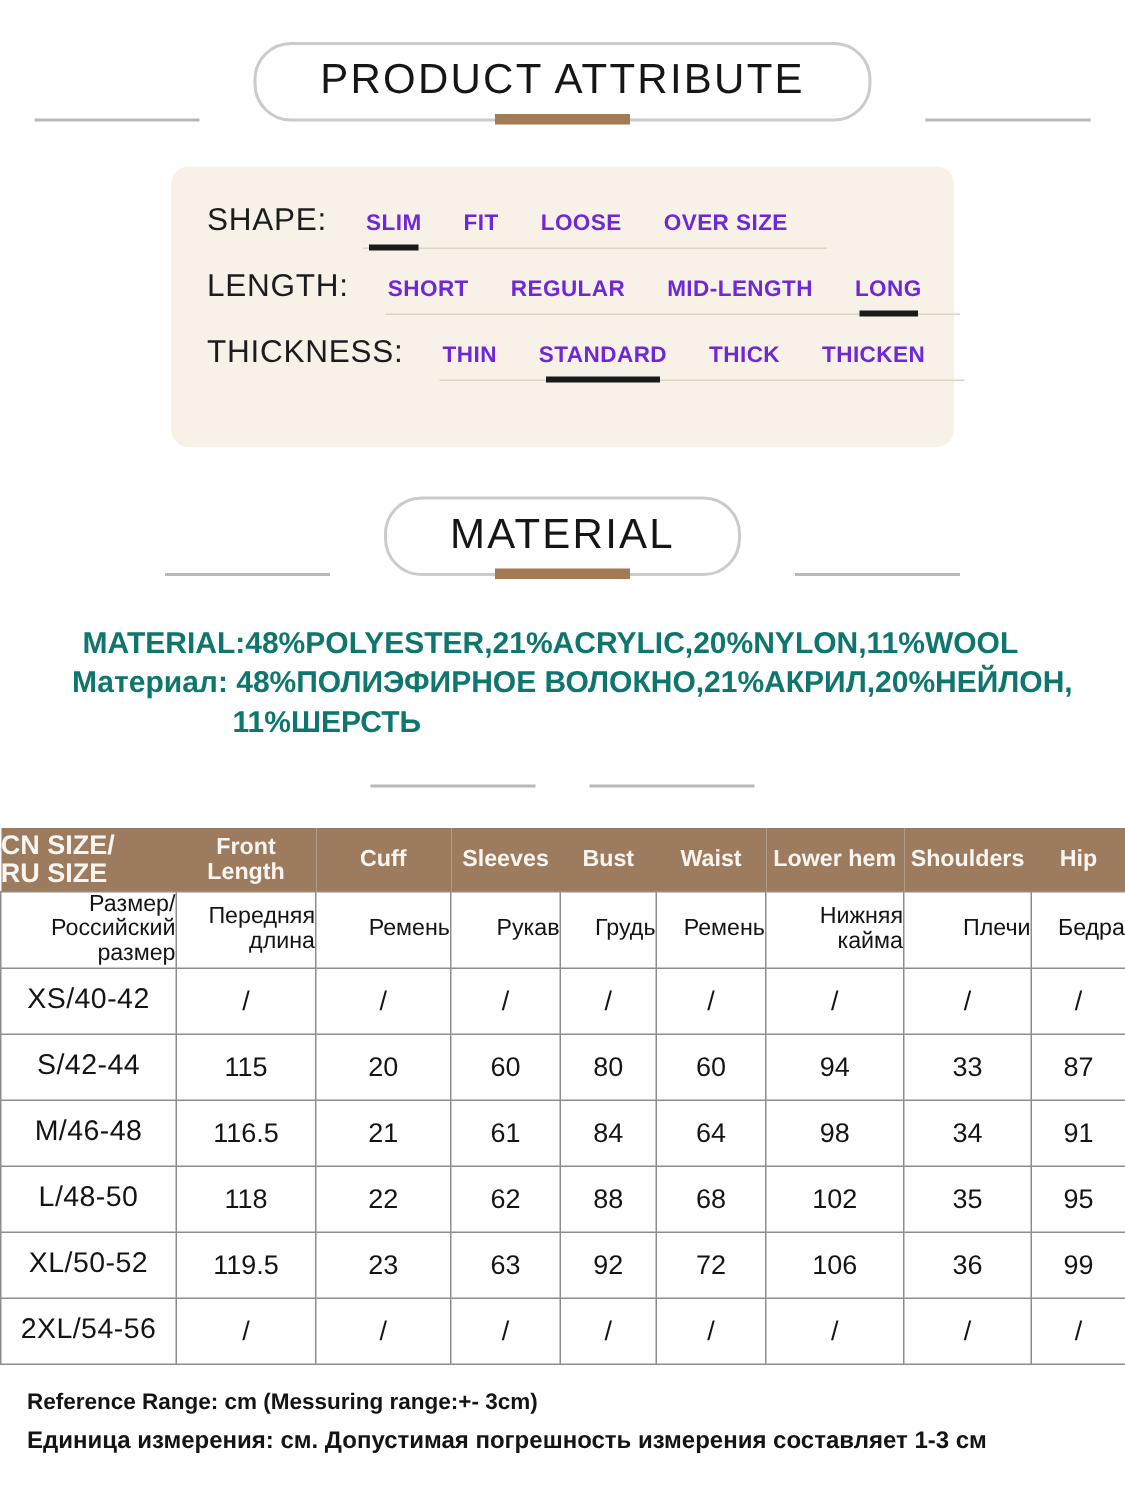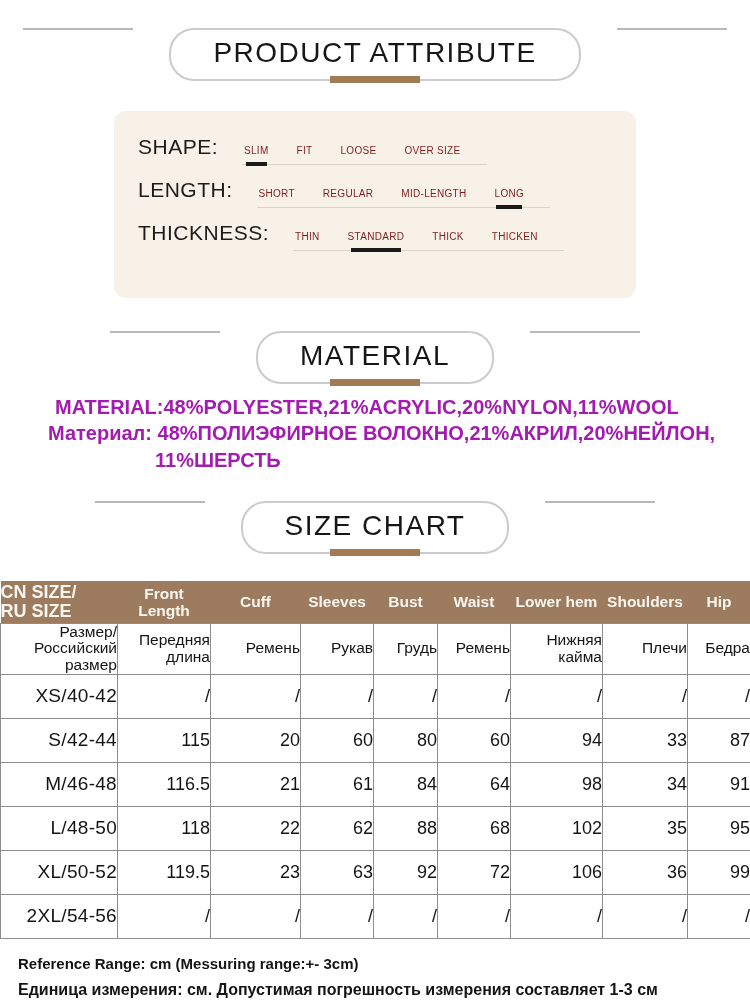--- a/index.html
+++ b/index.html
@@ -1,51 +1,51 @@
 <!DOCTYPE html>
 <html style="--brown: #9C7B5F; --bar: #A27A53; --beige: #F7F1E7; --sel: #1A1A1A;"><head>
 <meta charset="utf-8">
 <style>
   *{margin:0;padding:0;box-sizing:border-box}
   html,body{width:750px;background:#fff;font-family:"Liberation Sans",sans-serif;color:#141414}
   .page{width:750px;height:1000px;overflow:hidden;position:relative;background:#fff}
 
   
-  .sec-header{display:flex;align-items:flex-start;justify-content:center;gap:36px}
+  .sec-header{display:flex;align-items:flex-end;justify-content:center;gap:36px}
   .side-line{width:110px;height:2px;background:#b9b9b9;flex:0 0 auto}
   .pill{position:relative;border:2px solid #cbcbcb;border-radius:25px;padding:7px 42px 10px;background:#fff}
   .pill-text{font-size:28px;font-weight:500;letter-spacing:1.5px;color:#161616;white-space:nowrap}
   .pill-underline{position:absolute;left:50%;transform:translateX(-50%);bottom:-4px;width:90px;height:7px;background:var(--bar)}
   #hdr1{padding-top:28px}
   #hdr2{margin-top:33px}
   #hdr3{margin-top:28px}
 
   
   .attr-panel{width:522px;height:187px;margin:30px auto 0;background:var(--beige);border-radius:12px;padding:24px 34px 0 24px}
   .attr-row{display:flex;align-items:baseline;margin-bottom:13px}
   .attr-label{font-size:21px;font-weight:400;color:#1c1c1c;margin-right:24px;white-space:nowrap;letter-spacing:.5px}
   .attr-options{display:flex;gap:28px;padding:0 26px 8px 2px;border-bottom:1px solid #ddd4c6}
-  .attr-opt{position:relative;font-size:10px;font-weight:400;letter-spacing:.3px;color:#7f1d1d;white-space:nowrap}
+  .attr-opt{position:relative;font-size:15px;font-weight:700;letter-spacing:.3px;color:#6d28d9;white-space:nowrap}
   .attr-opt.selected::after{content:"";position:absolute;left:6%;right:6%;bottom:-10px;height:4px;background:var(--sel)}
 
   
-  .material-block{margin-top:10px;font-weight:700;font-size:20px;line-height:1.32;color:#a21caf}
+  .material-block{margin-top:32px;font-weight:700;font-size:20px;line-height:1.32;color:#0f766e}
   .mat-en{padding-left:55px}
   .mat-ru1{padding-left:48px}
   .mat-ru2{padding-left:155px}
 
   
   table{border-collapse:collapse;table-layout:fixed;width:750px;margin-top:27px}
   tr.row-en{background:var(--brown);height:42px}
   tr.row-en th{border:none;color:#faf6ef;font-weight:700;font-size:15.5px;line-height:1.1;text-align:center}
   tr.row-en th.first{font-size:18px;text-align:left;padding-left:0;line-height:1.05}
   tr.row-ru{height:47px}
   tr.row-ru th{font-weight:400;font-size:15.5px;line-height:1.08;border:1px solid #8d8d8d;text-align:right;background:#fff}
   tbody tr{height:44px}
-  tbody td{border:1px solid #8d8d8d;text-align:right;font-size:18px;font-weight:400;background:#fff}
+  tbody td{border:1px solid #8d8d8d;text-align:center;font-size:18px;font-weight:400;background:#fff}
   td.size-cell{font-size:19px;letter-spacing:.3px}
 
   
   .footer{margin:16px 0 0 18px;font-weight:700}
   .footer-en{font-size:15px}
   .footer-ru{font-size:16px;margin-top:9px}
 </style>
 </head>
 <body>
 
@@ -100,24 +100,20 @@
   </div>
 
   <div class="material-block">
     <div class="mat-en">MATERIAL:48%POLYESTER,21%ACRYLIC,20%NYLON,11%WOOL</div>
     <div class="mat-ru1">Материал: 48%ПОЛИЭФИРНОЕ ВОЛОКНО,21%АКРИЛ,20%НЕЙЛОН,</div>
     <div class="mat-ru2">11%ШЕРСТЬ</div>
   </div>
 
   <div class="sec-header" id="hdr3">
     <span class="side-line"></span>
-    <div class="pill">
-      <span class="pill-text">SIZE CHART</span>
-      <span class="pill-underline"></span>
-    </div>
     <span class="side-line"></span>
   </div>
 
   <table id="size-table">
     <colgroup>
       <col style="width:117px">
         <col style="width:93px">
         <col style="width:90px">
       <col style="width:73px">
         <col style="width:64px">

